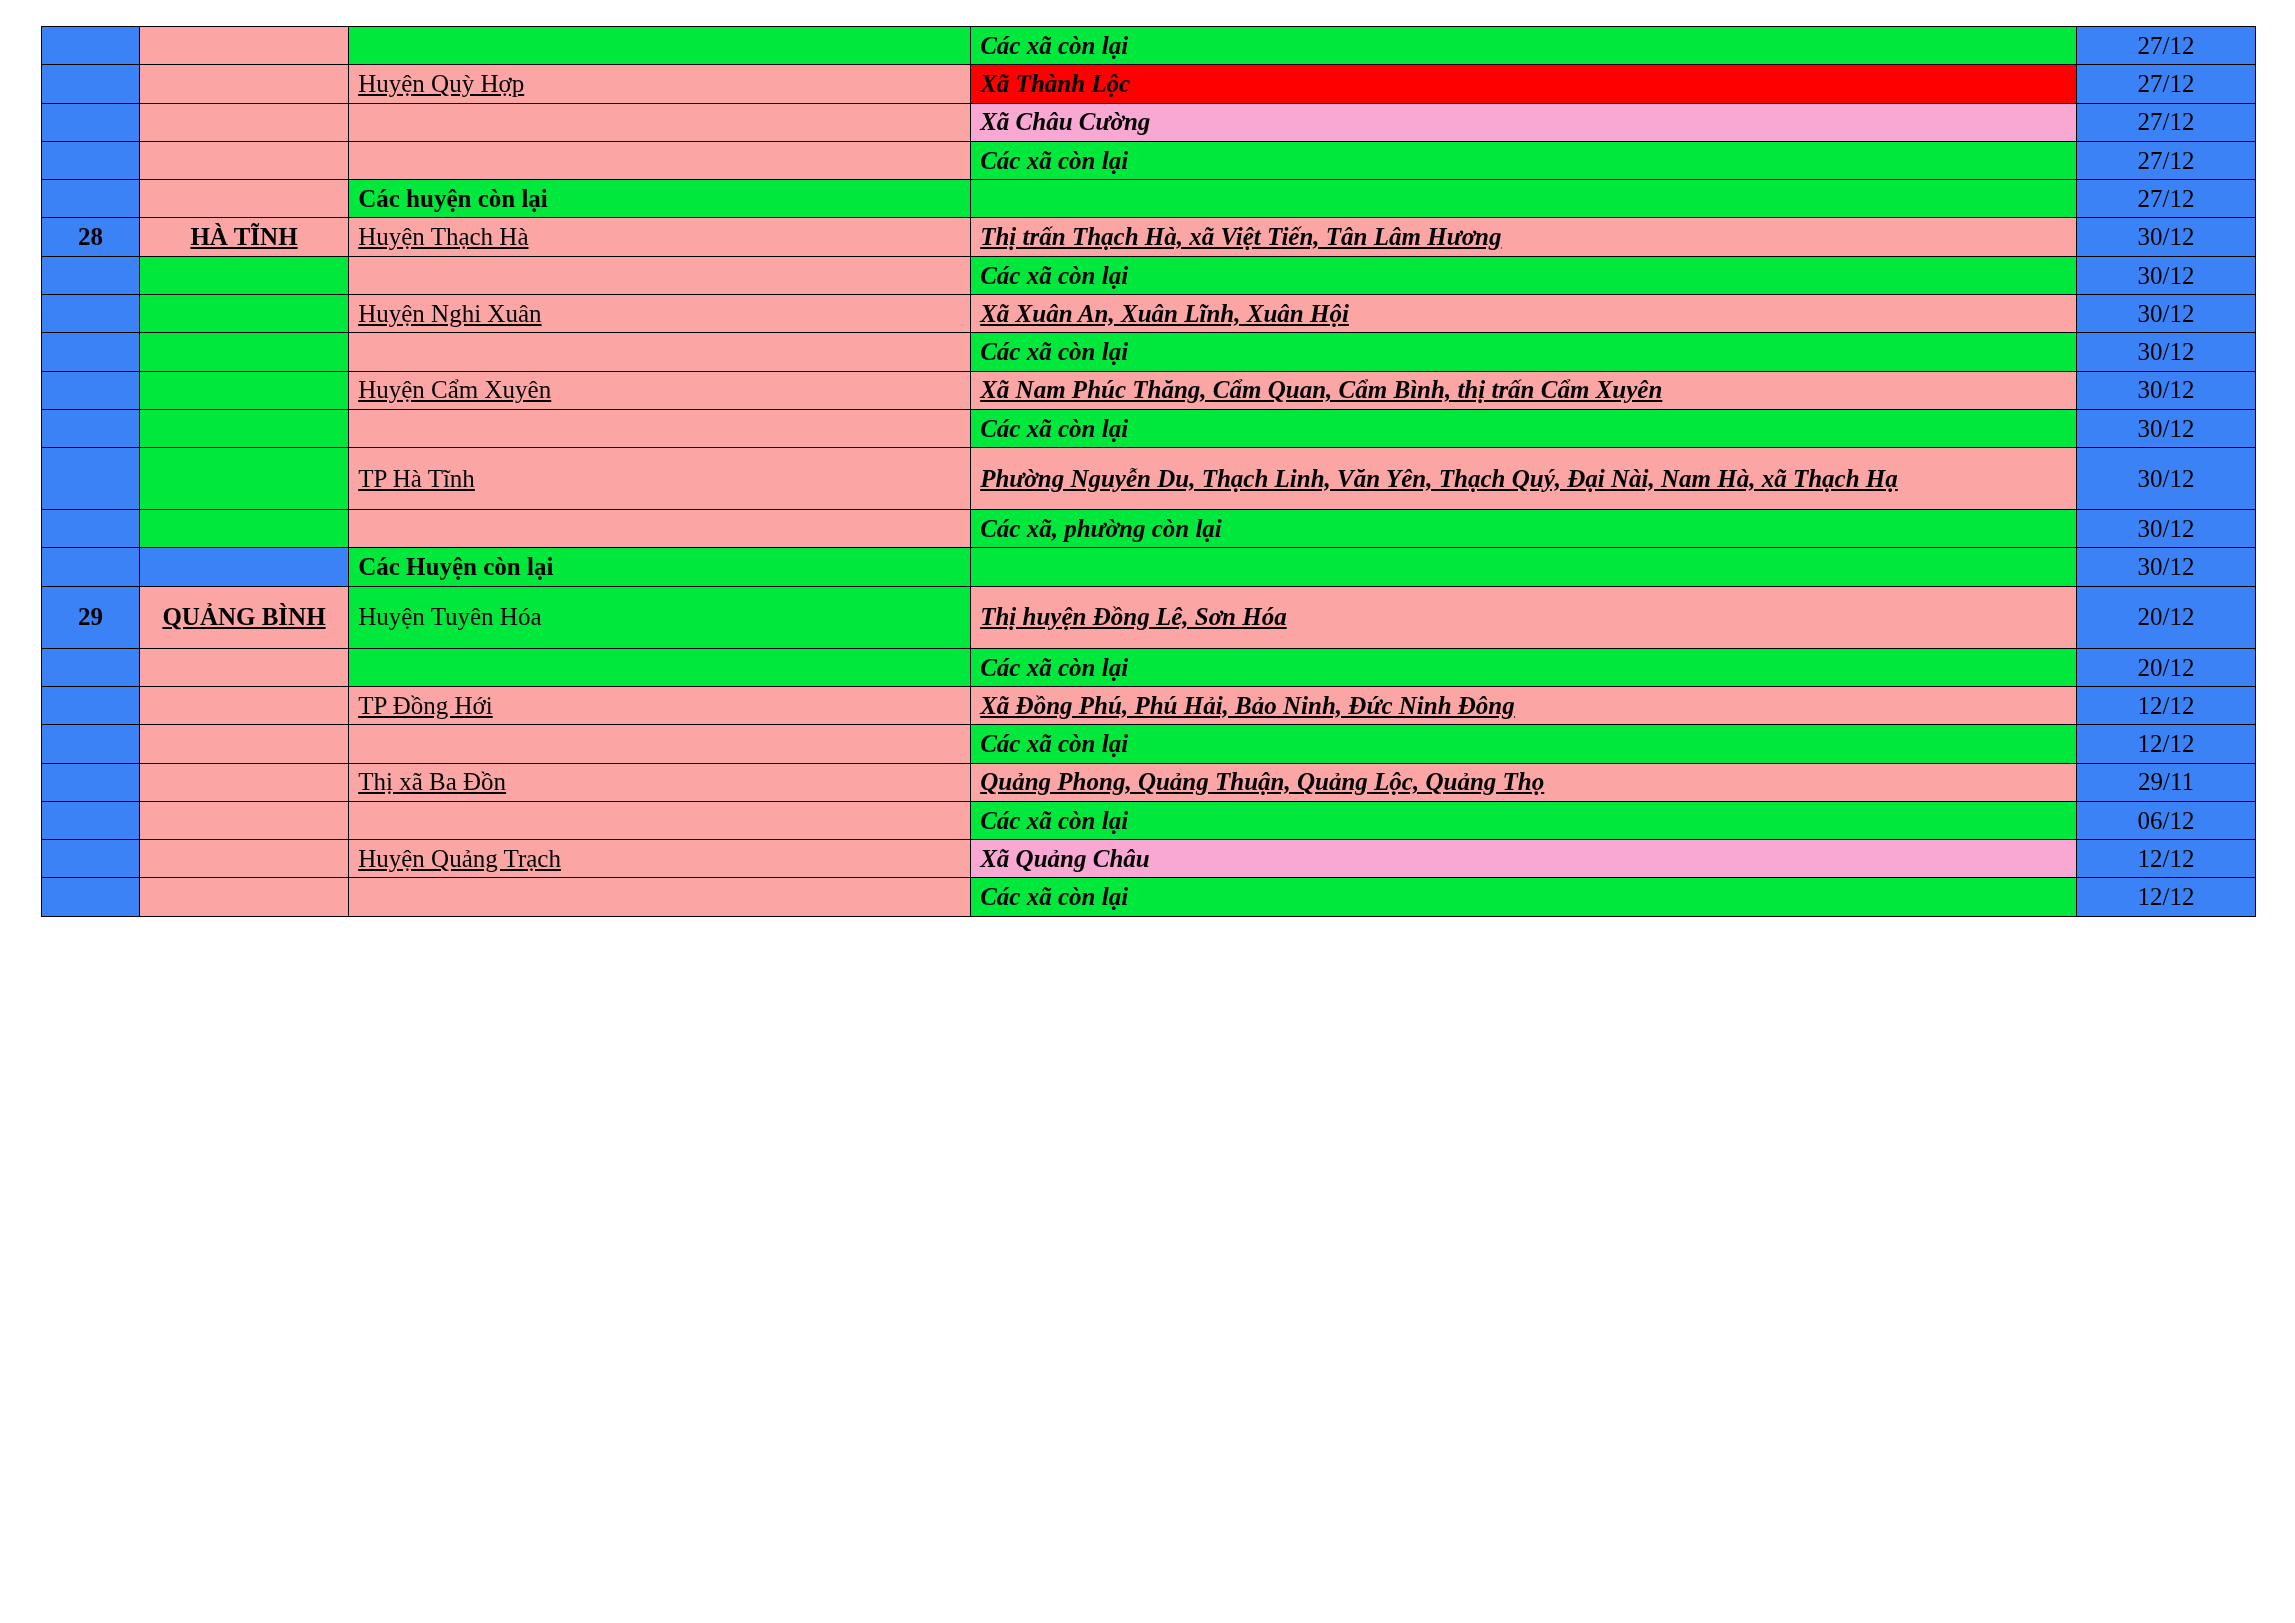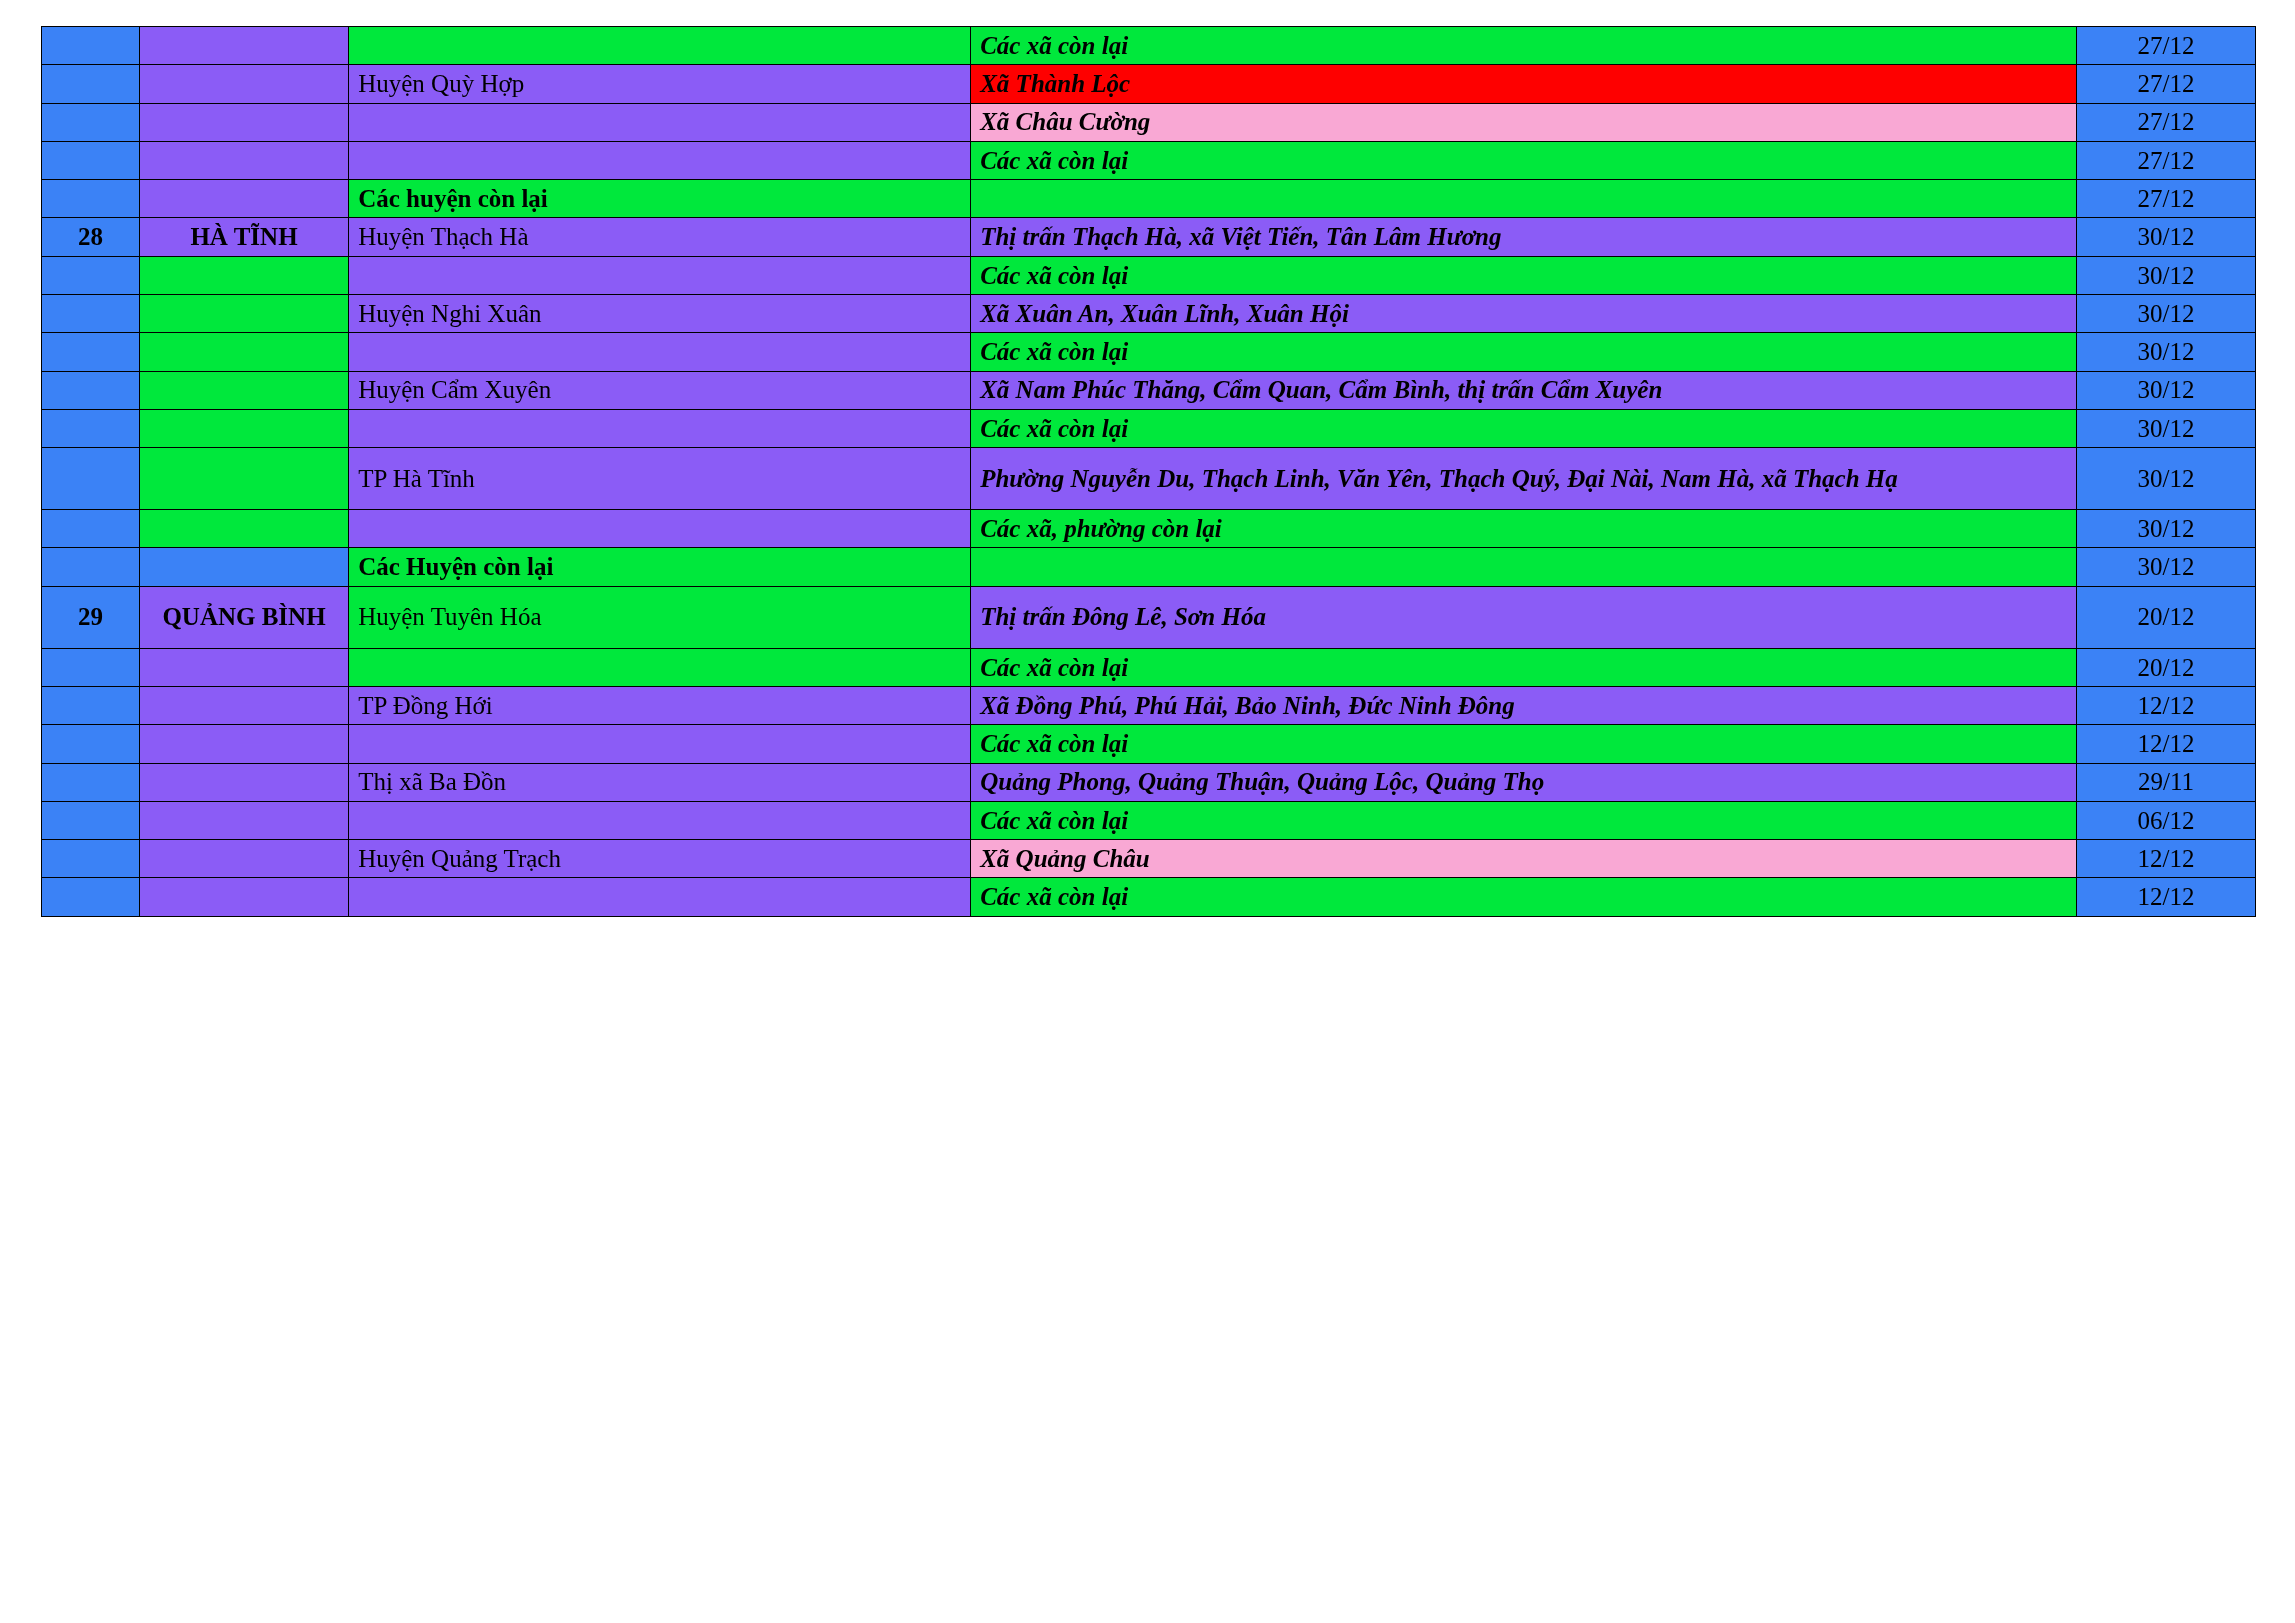--- a/index.html
+++ b/index.html
@@ -65,21 +65,21 @@
     font-style: italic;
     font-size: 26px;
   }
   td.date {
     text-align: center;
     font-size: 25px;
   }
 
   
   .bg-green  { background: #00e83c; }
-  .bg-yellow { background: #8b5cf6; }
+  .bg-yellow { background: #fca5a5; text-decoration: underline; }
   .bg-orange { background: #f9a8d4; }
   .bg-red    { background: #fe0000; }
   .bg-white  { background: #3b82f6; }
 
   .r-tall { height: 62px; }
 </style>
 </head>
 <body>
 
 <div id="sheet">
@@ -187,21 +187,21 @@
           <td class="no bg-white"></td>
           <td class="prov bg-white"></td>
           <td class="dist bg-green bold">Các Huyện còn lại</td>
           <td class="comm bg-green"></td>
           <td class="date bg-white">30/12</td>
         </tr>
         <tr class="r-tall">
           <td class="no bg-white">29</td>
           <td class="prov bg-yellow">QUẢNG BÌNH</td>
           <td class="dist bg-green">Huyện Tuyên Hóa</td>
-          <td class="comm bg-yellow">Thị trấn Đông Lê, Sơn Hóa</td>
+          <td class="comm bg-yellow">Thị huyện Đồng Lê, Sơn Hóa</td>
           <td class="date bg-white">20/12</td>
         </tr>
         <tr>
           <td class="no bg-white"></td>
           <td class="prov bg-yellow"></td>
           <td class="dist bg-green"></td>
           <td class="comm bg-green">Các xã còn lại</td>
           <td class="date bg-white">20/12</td>
         </tr>
         <tr>

